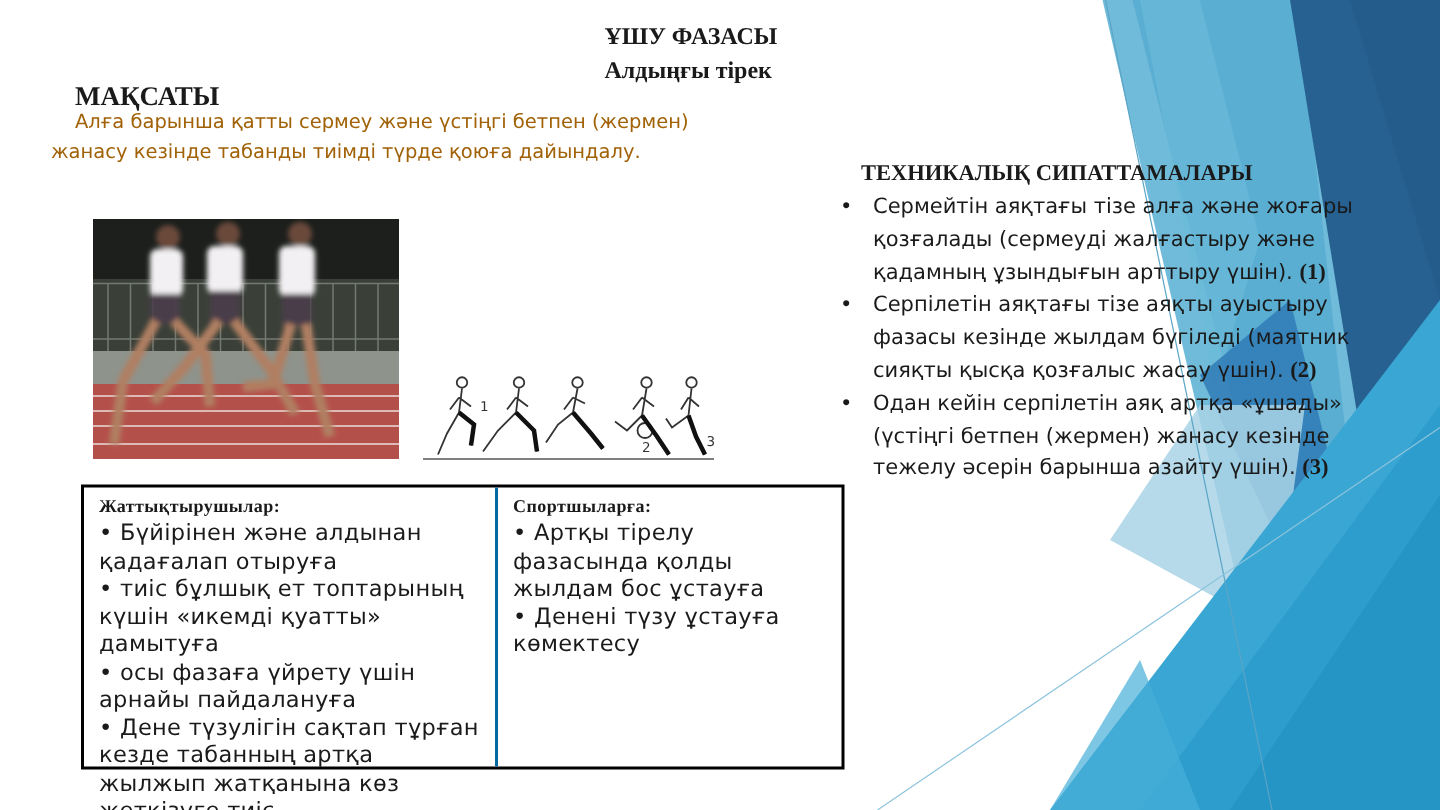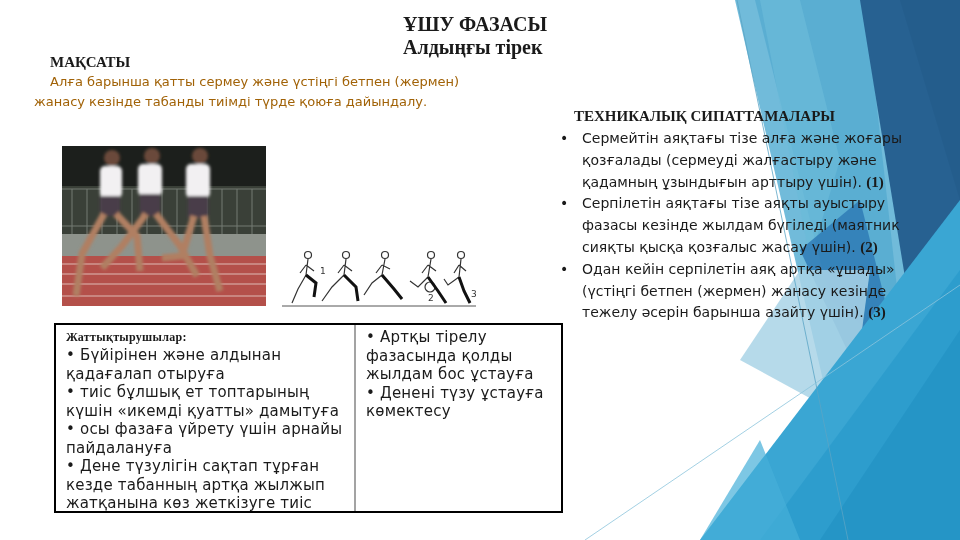--- a/index.html
+++ b/index.html
@@ -1,34 +1,34 @@
 <!DOCTYPE html>
 <html><head>
 <meta charset="utf-8">
 <style>
   html, body { margin:0; padding:0; }
   body { width:960px; height:540px; position:relative; overflow:hidden; background:#ffffff; font-family:"DejaVu Sans", sans-serif; color:#1a1a1a; }
   .bg-decor { position:absolute; left:0; top:0; width:960px; height:540px; z-index:0; }
   .layer { position:absolute; z-index:2; }
   .serif-bold { font-family:"Liberation Serif", "DejaVu Serif", serif; font-weight:bold; }
-  .slide-title { left:403px; top:13px; font-size:20px; line-height:23px; color:#1a1a1a; }
-  .goal-heading { left:50px; top:54px; font-size:15px;font-family:Liberation Serif, serif; }
+  .slide-title { left:403px; top:13px; font-size:16px; line-height:23px; color:#1a1a1a; }
+  .goal-heading { left:50px; top:54px; font-size:18px;font-family:Liberation Serif, serif; }
   .goal-text { left:34px; top:72px; width:440px; font-size:13px; line-height:20px; font-family:"DejaVu Sans", sans-serif; color:#a16207; }
   .goal-text .indent { display:inline-block; width:16px; }
   .tech { left:557px; top:106px; width:360px; }
   .tech-heading { font-size:15px; line-height:20px; margin-left:17px; }
   .tech-list { list-style:none; margin:2px 0 0 0; padding:0; }
   .tech-list li { position:relative; padding-left:25px; font-size:14px; line-height:21.8px; color:#1a1a1a; }
   .tech-list li .bullet { position:absolute; left:3px; top:0; }
   .tech-list li .ref { font-family:"Liberation Serif", serif; font-weight:bold; font-size:15px; }
   .photo { left:62px; top:146px; width:204px; height:160px; overflow:hidden; background:#2a2d2a; }
   .diagram { left:278px; top:243px; width:202px; height:68px; }
   .table { left:54px; top:323px; width:509px; height:190px; border:2px solid #000; box-sizing:border-box; display:flex; background:#fff; }
   .table .col { box-sizing:border-box; padding:3px 8px 0 10px; }
-  .table .col.left { width:300px; border-right:2px solid #a3a3a3; }
+  .table .col.left { width:276px; border-right:2px solid #0369a1; }
   .table .col.right { flex:1; }
   .col-head { font-family:"Liberation Serif", serif; font-weight:bold; font-size:12px; line-height:18px; letter-spacing:0.3px; }
   .col-item { font-size:15px; line-height:18.5px; letter-spacing:0.2px; color:#1a1a1a; }
 </style>
 </head>
 <body>
 
 <svg class="bg-decor" viewBox="0 0 960 540" xmlns="http://www.w3.org/2000/svg">
   <polygon points="735,0 960,0 960,540 860,540" fill="#62b4d6" opacity="0.9"></polygon>
   <polygon points="755,0 865,0 905,360 830,300" fill="#5aaed2"></polygon>
@@ -153,16 +153,17 @@
 
 <div class="layer table">
   <div class="col left">
     <div class="col-head">Жаттықтырушылар:</div>
     <div class="col-item">• Бүйірінен және алдынан қадағалап отыруға</div>
     <div class="col-item">• тиіс бұлшық ет топтарының күшін «икемді қуатты» дамытуға</div>
     <div class="col-item">• осы фазаға үйрету үшін арнайы пайдалануға</div>
     <div class="col-item">• Дене түзулігін сақтап тұрған кезде табанның артқа жылжып жатқанына көз жеткізуге тиіс</div>
   </div>
   <div class="col right">
+    <div class="col-head">Спортшыларға:</div>
     <div class="col-item">• Артқы тірелу фазасында қолды жылдам бос ұстауға</div>
     <div class="col-item">• Денені түзу ұстауға көмектесу</div>
   </div>
 </div>
 
 </body></html>

